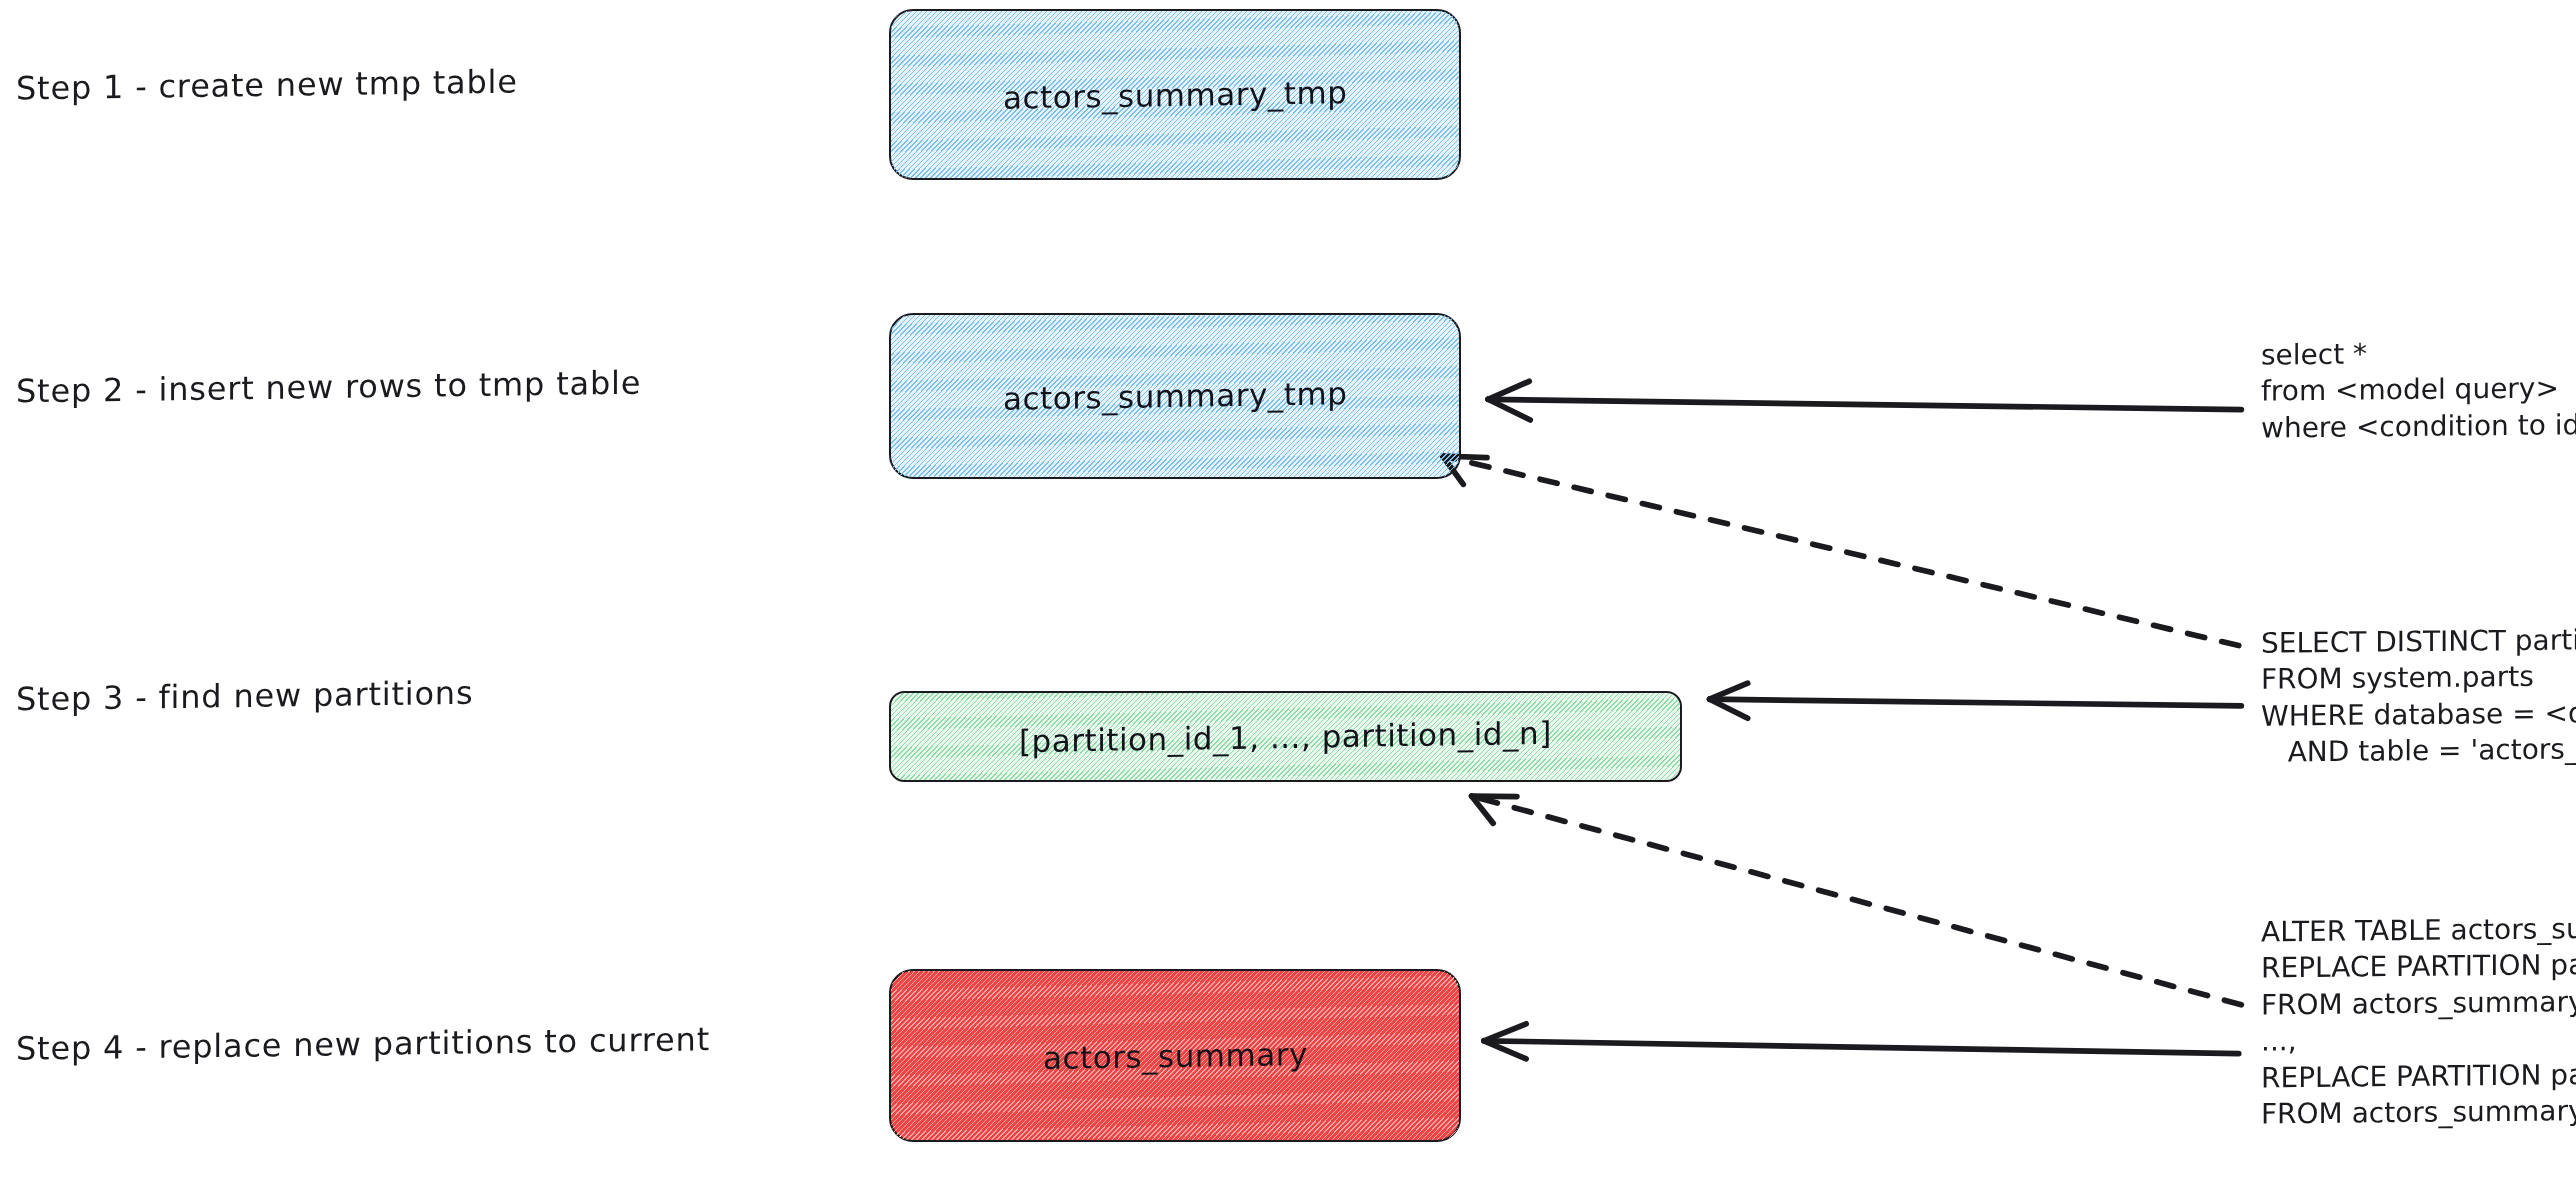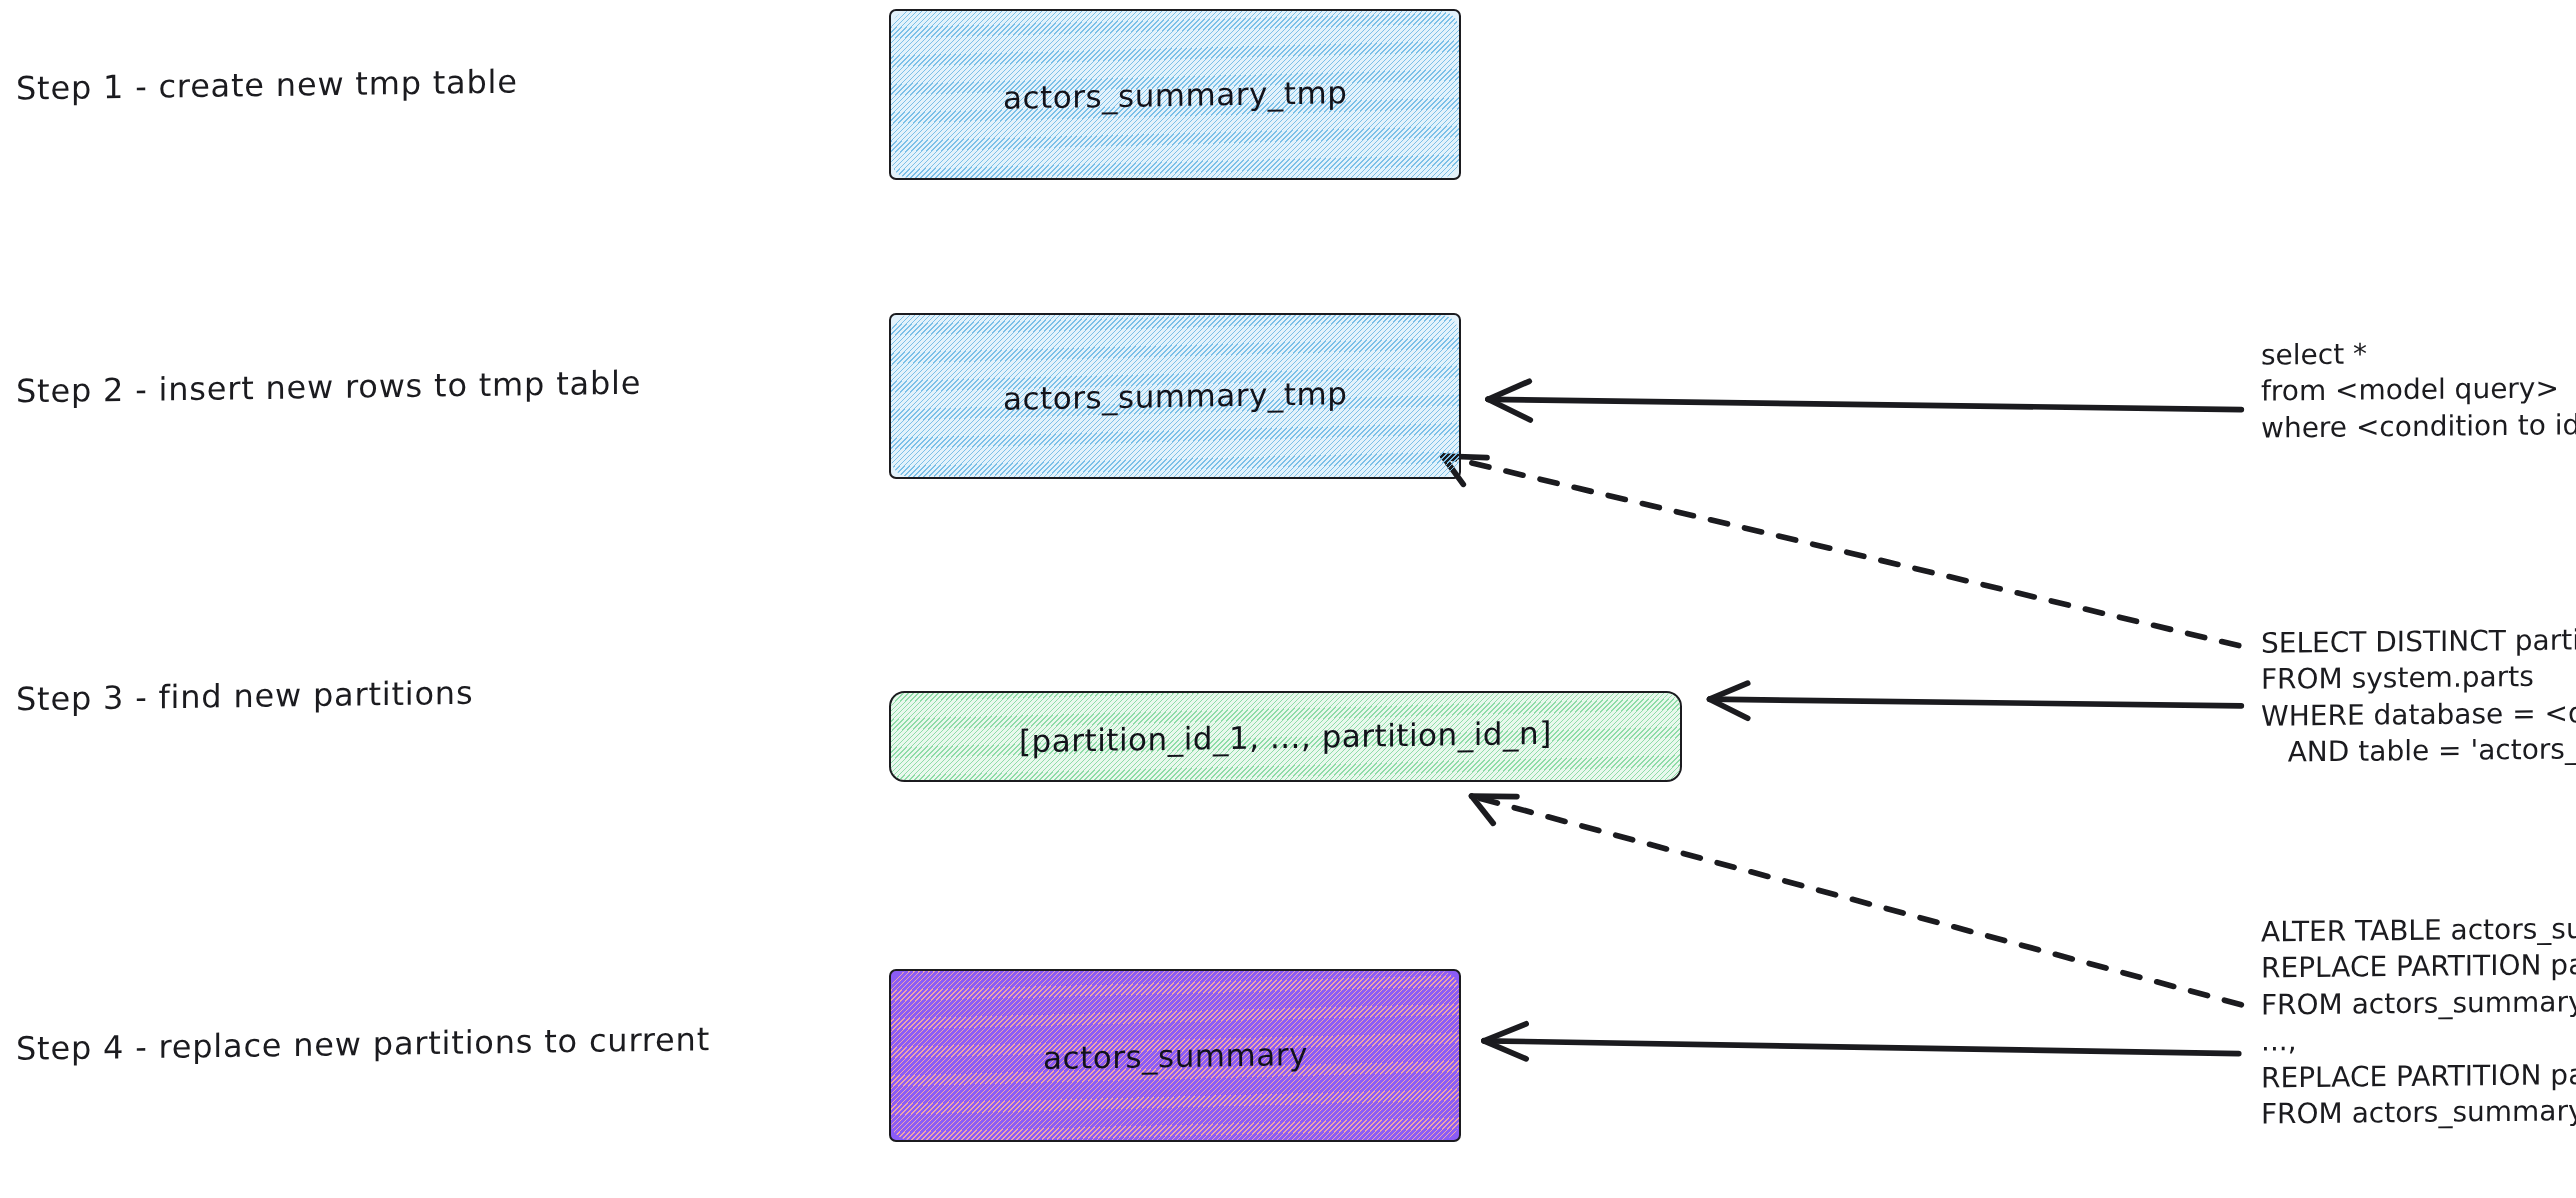--- a/index.html
+++ b/index.html
@@ -18,21 +18,21 @@
     letter-spacing:0.8px;
     color:#1b1b1f;
     white-space:nowrap;
     transform:skewY(-0.8deg);
   }
 
   .node{
     position:absolute;
     display:flex;align-items:center;justify-content:center;
     border:2.6px solid #1b1b1f;
-    border-radius:7px;
+    border-radius:24px;
     box-sizing:border-box;
   }
   .node .node-label{
     position:relative;z-index:3;
     font-family:"DejaVu Sans", sans-serif;
     font-size:31px;
     letter-spacing:0.5px;
     color:#12121a;
     white-space:nowrap;
     transform:skewY(-0.9deg);
@@ -75,21 +75,21 @@
   <div class="node" style="left:889px;top:313px;width:572px;height:166px;background:#e3f2fb;">
     <div class="hatch" style="--hc:#7cc0e8;"></div>
     <div class="node-label">actors_summary_tmp</div>
   </div>
 
   <div class="node" style="left:889px;top:651px;width:793px;height:91px;background:#e9f8ed;border-radius:15.5px;margin-top:40px;">
     <div class="hatch" style="--hc:#8fdca8;border-radius:13.4px;"></div>
     <div class="node-label">[partition_id_1, ..., partition_id_n]</div>
   </div>
 
-  <div class="node" style="left:889px;top:969px;width:572px;height:173px;background:#8b5cf6;">
+  <div class="node" style="left:889px;top:969px;width:572px;height:173px;background:#ef4444;">
     <div class="hatch" style="--hc:#f0a7a7;"></div>
     <div class="node-label">actors_summary</div>
   </div>
 
   <div class="sql-block" style="left:2261px;top:335px;">select *
 from &lt;model query&gt;
 where &lt;condition to identify new&gt;</div>
 
   <div class="sql-block" style="left:2261px;top:623px;">SELECT DISTINCT partition_id
 FROM system.parts

